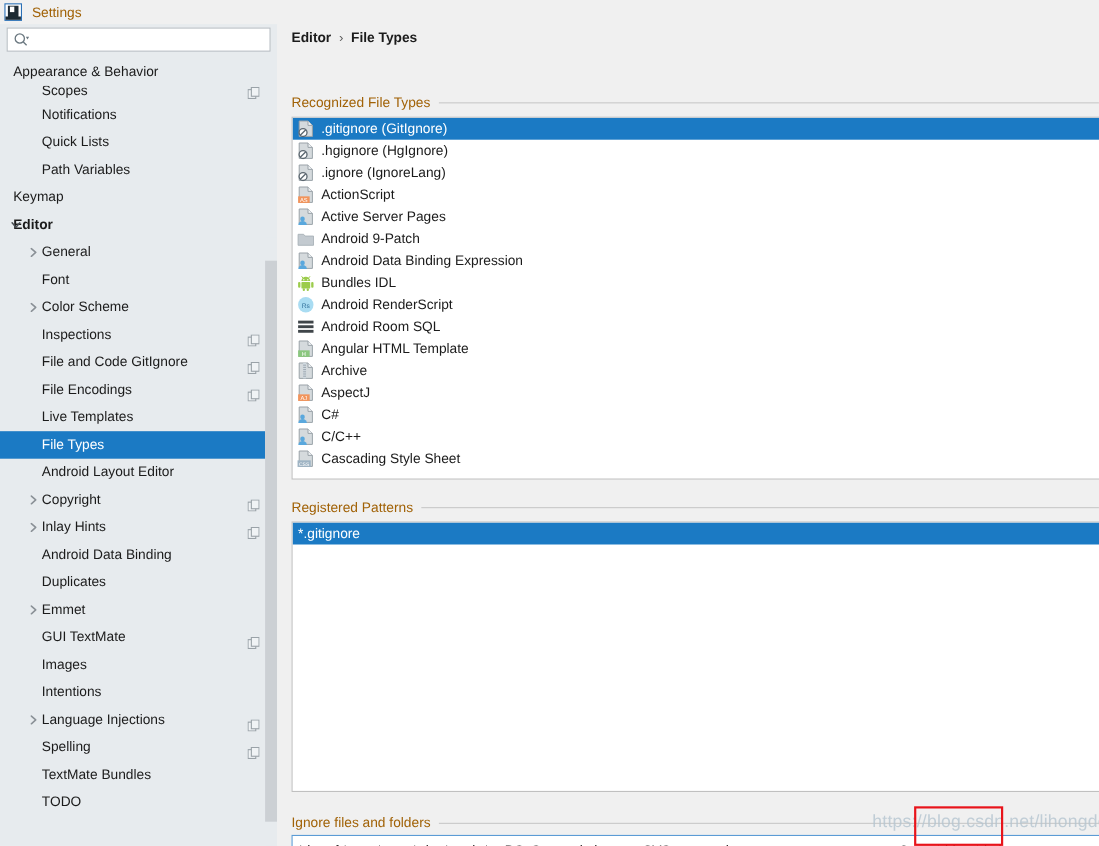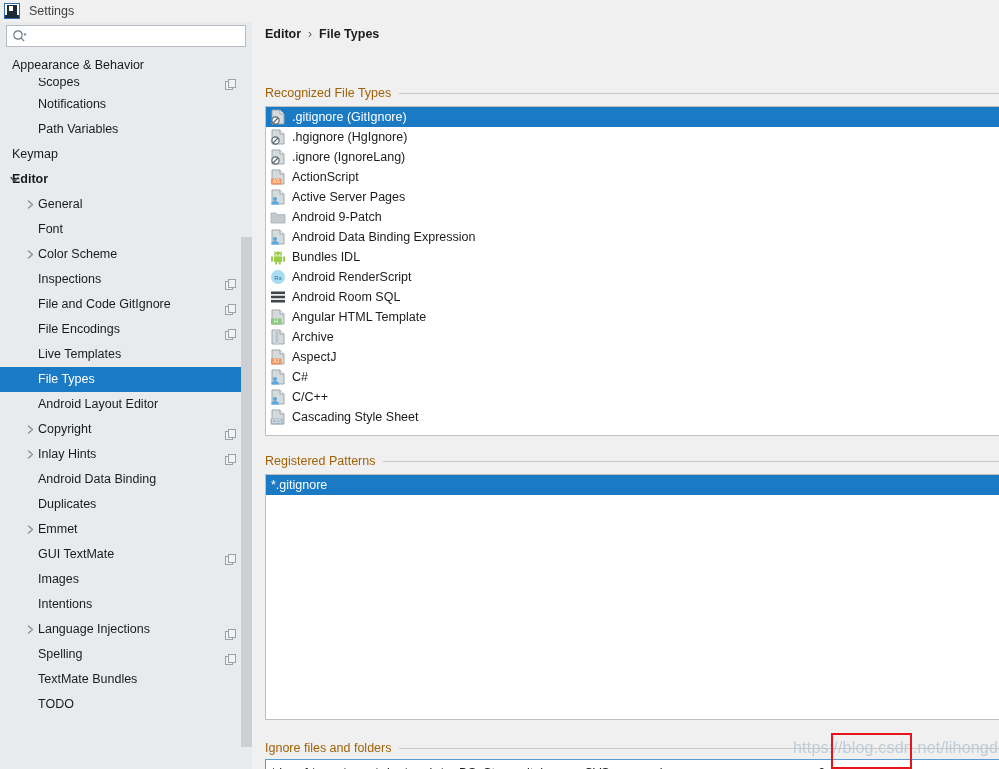--- a/index.html
+++ b/index.html
@@ -36,21 +36,21 @@
   }
   #app-icon .slot {
     position: absolute; left: 5px; top: 3px; width: 4px; height: 5px;
     background: #ffffff;
   }
   #app-icon .base {
     position: absolute; left: 1px; bottom: 1px; width: 14px; height: 3px;
     background: #1d2a33;
   }
   #title-text {
-    font-size: 12.5px; color: #404040;
+    font-size: 12.5px; color: #a16207;
   }
 
   
   #sidebar {
     position: absolute; left: 0; top: 22px; width: 252px; height: 747px;
     background: #e7ebee;
     overflow: hidden;
   }
   #search-wrap {
     position: absolute; left: 6px; top: 3px; width: 240px; height: 22px;
@@ -217,20 +217,21 @@
     </div>
   </div>
 
   <div id="tree">
       <div class="tree-row lvl0"><span class="lbl">Appearance &amp; Behavior</span></div>
       <div class="tree-row lvl1" style="height: 14px; line-height: 9px; overflow: hidden;"><span class="lbl">Scopes</span><span class="copy-badge" style="top: 1px;"><svg width="11" height="11" viewBox="0 0 11 11">
             <rect x="0.5" y="2.5" width="7" height="8" fill="#f0f3f5" stroke="#9aa2a8" stroke-width="1"></rect>
             <rect x="3.5" y="0.5" width="7" height="8" fill="#f0f3f5" stroke="#9aa2a8" stroke-width="1"></rect>
           </svg></span></div>
       <div class="tree-row lvl1"><span class="lbl">Notifications</span></div>
+      <div class="tree-row lvl1"><span class="lbl">Quick Lists</span></div>
       <div class="tree-row lvl1"><span class="lbl">Path Variables</span></div>
       <div class="tree-row lvl0"><span class="lbl">Keymap</span></div>
       <div class="tree-row lvl0-exp"><span class="arrow">
           <svg width="9" height="9" viewBox="0 0 9 9">
             <path d="M1 2.5 L4.5 6.5 L8 2.5" fill="none" stroke="#4a4f54" stroke-width="1.4" stroke-linecap="round" stroke-linejoin="round"></path>
           </svg>
         </span><span class="lbl">Editor</span></div>
       <div class="tree-row lvl1"><span class="arrow">
           <svg width="9" height="9" viewBox="0 0 9 9">
             <path d="M2.5 1 L6.5 4.5 L2.5 8" fill="none" stroke="#8a9096" stroke-width="1.4" stroke-linecap="round" stroke-linejoin="round"></path>

